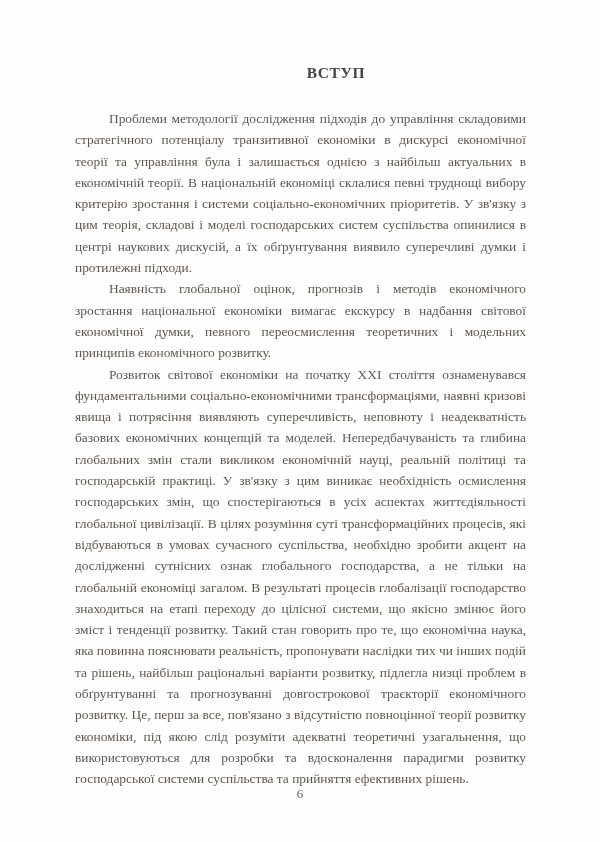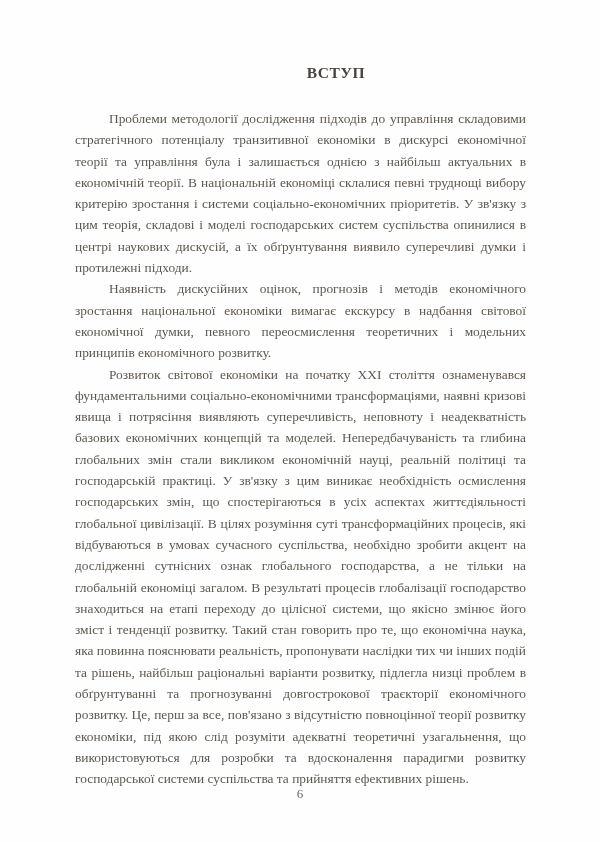--- a/index.html
+++ b/index.html
@@ -72,19 +72,19 @@
 </style>
 </head>
 <body>
 
 <div class="page">
 
   <div class="page-title">ВСТУП</div>
 
   <div class="body-block">
     <p class="para">Проблеми методології дослідження підходів до управління складовими стратегічного потенціалу транзитивної економіки в дискурсі економічної теорії та управління була і залишається однією з найбільш актуальних в економічній теорії. В національній економіці склалися певні труднощі вибору критерію зростання і системи соціально-економічних пріоритетів. У зв'язку з цим теорія, складові і моделі господарських систем суспільства опинилися в центрі наукових дискусій, а їх обґрунтування виявило суперечливі думки і протилежні підходи.</p>
-    <p class="para">Наявність дискусійних оцінок, прогнозів і методів економічного зростання національної економіки вимагає екскурсу в надбання світової економічної думки, певного переосмислення теоретичних і модельних принципів економічного розвитку.</p>
+    <p class="para">Наявність глобальної оцінок, прогнозів і методів економічного зростання національної економіки вимагає екскурсу в надбання світової економічної думки, певного переосмислення теоретичних і модельних принципів економічного розвитку.</p>
     <p class="para">Розвиток світової економіки на початку XXI століття ознаменувався фундаментальними соціально-економічними трансформаціями, наявні кризові явища і потрясіння виявляють суперечливість, неповноту і неадекватність базових економічних концепцій та моделей. Непередбачуваність та глибина глобальних змін стали викликом економічній науці, реальній політиці та господарській практиці. У зв'язку з цим виникає необхідність осмислення господарських змін, що спостерігаються в усіх аспектах життєдіяльності глобальної цивілізації. В цілях розуміння суті трансформаційних процесів, які відбуваються в умовах сучасного суспільства, необхідно зробити акцент на дослідженні сутнісних ознак глобального господарства, а не тільки на глобальній економіці загалом. В результаті процесів глобалізації господарство знаходиться на етапі переходу до цілісної системи, що якісно змінює його зміст і тенденції розвитку. Такий стан говорить про те, що економічна наука, яка повинна пояснювати реальність, пропонувати наслідки тих чи інших подій та рішень, найбільш раціональні варіанти розвитку, підлегла низці проблем в обґрунтуванні та прогнозуванні довгострокової траєкторії економічного розвитку. Це, перш за все, пов'язано з відсутністю повноцінної теорії розвитку економіки, під якою слід розуміти адекватні теоретичні узагальнення, що використовуються для розробки та вдосконалення парадигми розвитку господарської системи суспільства та прийняття ефективних рішень.</p>
   </div>
 
   <div class="page-number">6</div>
 
 </div>
 
 </body></html>

